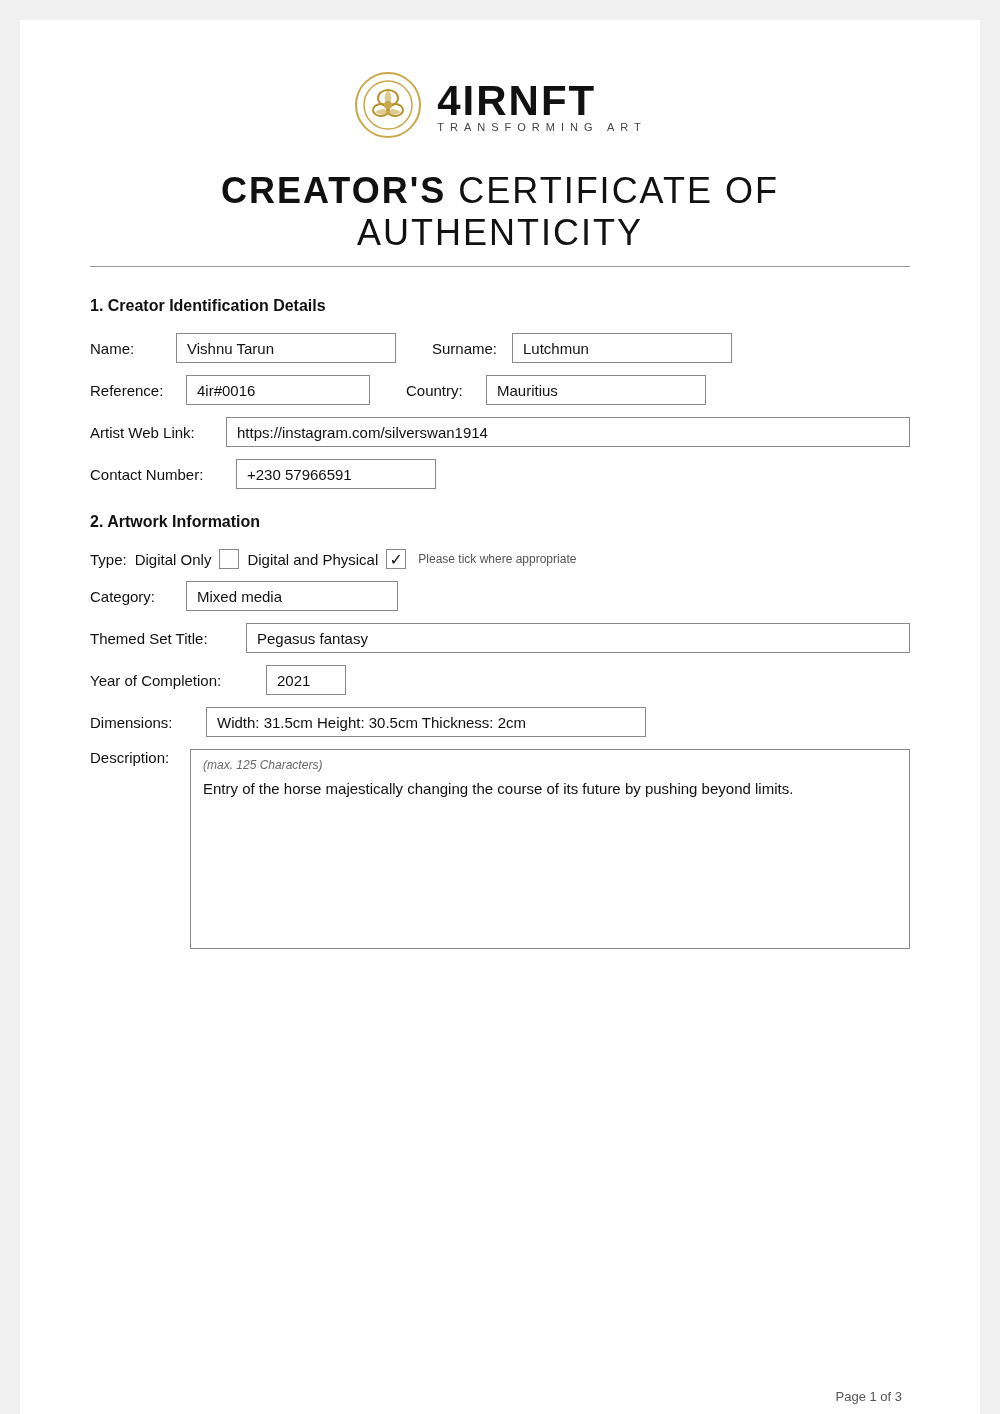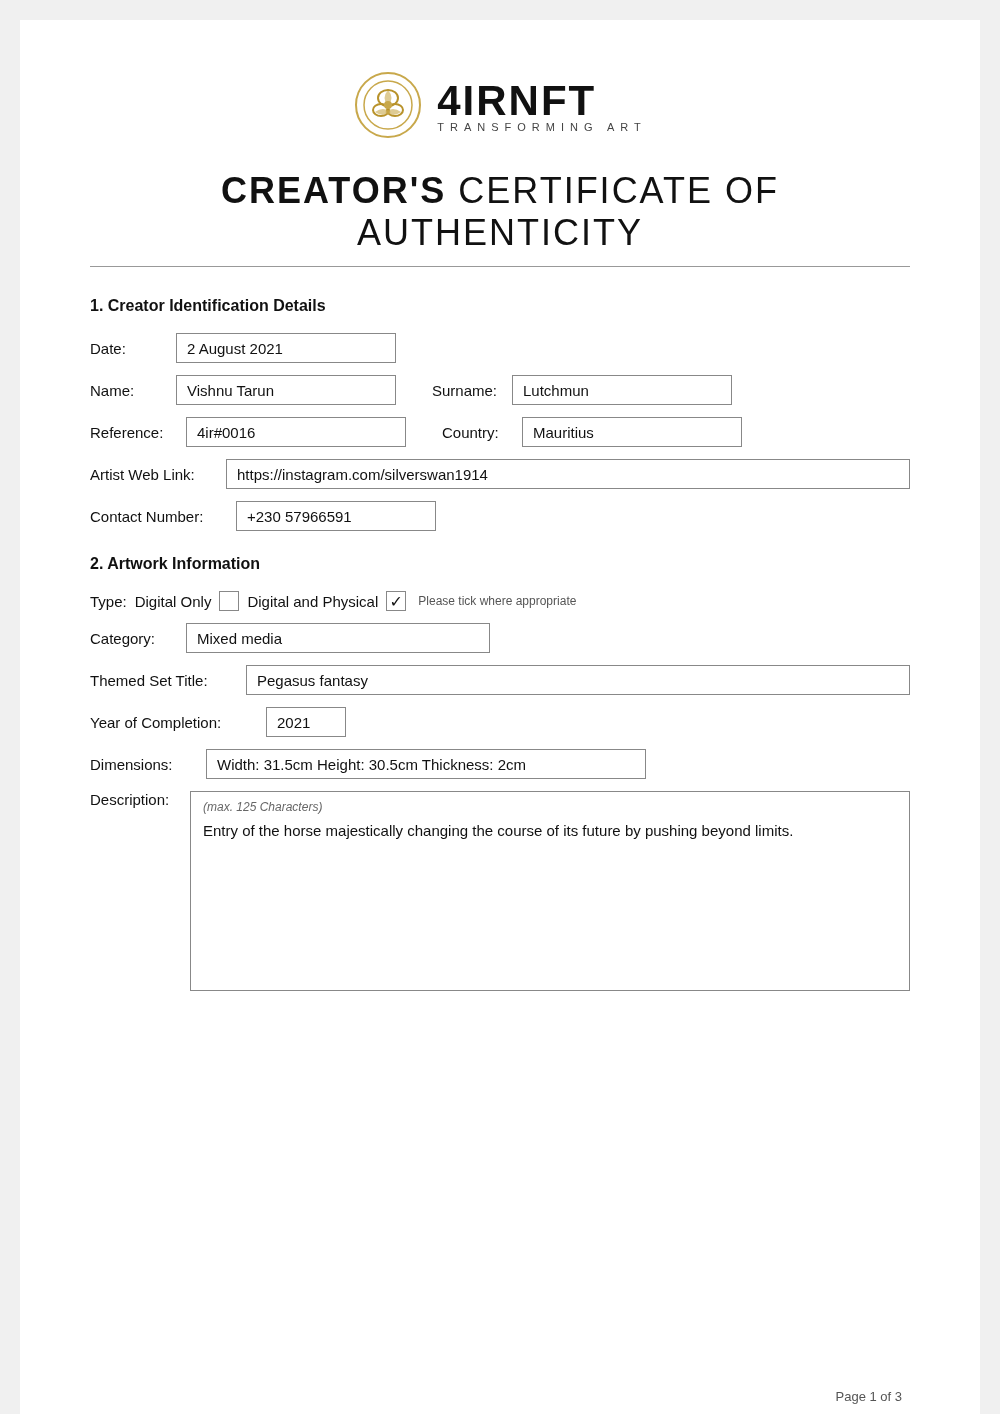--- a/index.html
+++ b/index.html
@@ -93,21 +93,21 @@
       display: inline-flex;
       align-items: center;
     }
     .field-box-wide {
       flex: 1;
     }
     
     .row-date .field-box { width: 220px; }
     .row-name .field-box { width: 220px; }
     .row-name .surname-group { margin-left: 30px; }
-    .row-reference .field-box { width: 220px; }
+    .row-reference .field-box { width: 184px; }
     .row-reference .country-group { margin-left: 30px; }
     .row-contact .field-box { width: 200px; }
     .row-contact .email-group { margin-left: 20px; }
     .row-weblink .field-box { flex: 1; }
     .row-title .field-box { flex: 1; }
     
     .type-row {
       display: flex;
       align-items: center;
       gap: 8px;
@@ -209,24 +209,20 @@
     </div>
   </div>
 
   <div class="cert-title">
     <strong>CREATOR'S</strong><span> CERTIFICATE OF AUTHENTICITY</span>
   </div>
   <hr class="cert-divider">
 
   <div class="section-heading">1. Creator Identification Details</div>
 
-  <div class="field-row row-date">
-    <span class="field-label">Date:</span>
-    <span class="field-box">2 August 2021</span>
-  </div>
 
   <div class="field-row row-name">
     <span class="field-label">Name:</span>
     <span class="field-box">Vishnu Tarun</span>
     <div class="inline-group surname-group">
       <span class="field-label">Surname:</span>
       <span class="field-box" style="width:220px;">Lutchmun</span>
     </div>
   </div>
 
@@ -256,21 +252,21 @@
     <span>Type:</span>
     <span>Digital Only</span>
     <div class="checkbox-box"></div>
     <span>Digital and Physical</span>
     <div class="checkbox-box">✓</div>
     <span class="please-tick">Please tick where appropriate</span>
   </div>
 
   <div class="field-row row-category">
     <span class="field-label" style="min-width:90px;">Category:</span>
-    <span class="field-box" style="width:304px;">Mixed media</span>
+    <span class="field-box" style="width:212px;">Mixed media</span>
   </div>
 
   <div class="field-row row-themed">
     <span class="field-label" style="min-width:150px;">Themed Set Title:</span>
     <span class="field-box field-box-wide">Pegasus fantasy</span>
   </div>
 
   <div class="field-row row-year">
     <span class="field-label" style="min-width:170px;">Year of Completion:</span>
     <span class="field-box" style="width:80px;">2021</span>

